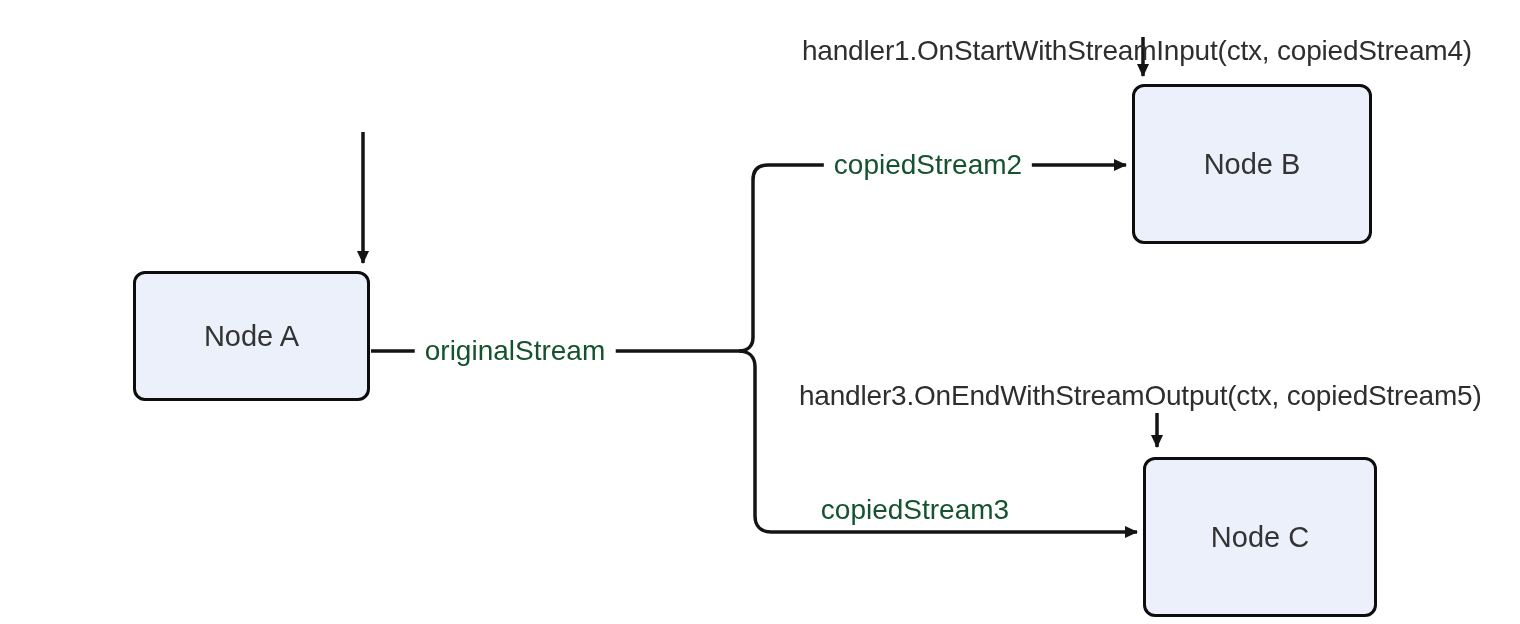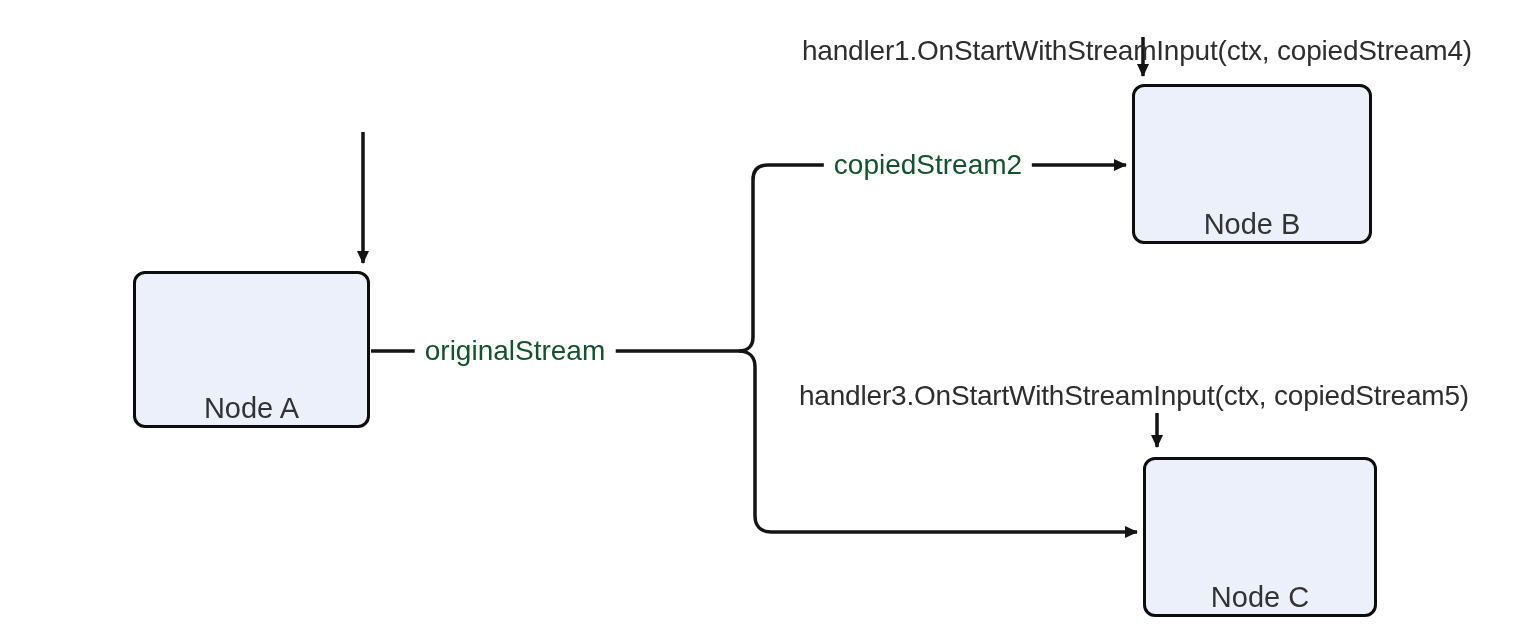--- a/index.html
+++ b/index.html
@@ -14,21 +14,21 @@
   }
   .canvas svg { position: absolute; top: 0; left: 0; }
 
   .node {
     position: absolute;
     box-sizing: border-box;
     background: #ECF0FB;
     border: 3px solid #0d0d0d;
     border-radius: 12px;
     display: flex;
-    align-items: flex-end;
+    align-items: center;
     justify-content: center;
     font-size: 29px;
     color: #333333;
   }
 
   .edge-label {
     position: absolute;
     background: #ffffff;
     font-size: 28px;
     color: #14532d;
@@ -66,35 +66,36 @@
 
     <path d="M 739 351 C 749 351 755 357 755 367 L 755 516 C 755 526 761 532 771 532 L 1137 532" fill="none" stroke="#141414" stroke-width="3.5" marker-end="url(#arrow)"></path>
 
     <path d="M 363 132 L 363 263" fill="none" stroke="#141414" stroke-width="3.5" marker-end="url(#arrow)"></path>
 
     <path d="M 1143 37 L 1143 76" fill="none" stroke="#141414" stroke-width="3.5" marker-end="url(#arrow)"></path>
 
     <path d="M 1157 413 L 1157 447" fill="none" stroke="#141414" stroke-width="3.5" marker-end="url(#arrow)"></path>
   </svg>
 
-  <div class="node" style="left:133px; top:271px; width:237px; height:157px;">
+  <div class="node" style="left:133px; top:271px; width:237px; height:130px;">
     <span>Node A</span>
   </div>
 
   <div class="node" style="left:1132px; top:84px; width:240px; height:160px;">
     <span>Node B</span>
   </div>
 
   <div class="node" style="left:1143px; top:457px; width:234px; height:160px;">
     <span>Node C</span>
   </div>
 
   <div class="edge-label" style="left:515px; top:351px;">originalStream</div>
 
   <div class="edge-label" style="left:928px; top:165px;">copiedStream2</div>
 
+  <div class="edge-label" style="left:915px; top:510px;">copiedStream3</div>
 
 
   <div class="annotation" style="left:802px; top:6px;margin-top:29px;">handler1.OnStartWithStreamInput(ctx, copiedStream4)</div>
 
-  <div class="annotation" style="left:799px; top:380px;">handler3.OnStartWithStreamInput(ctx, copiedStream5)</div>
+  <div class="annotation" style="left:799px; top:380px;">handler3.OnEndWithStreamOutput(ctx, copiedStream5)</div>
 
 </div>
 
 </body></html>

